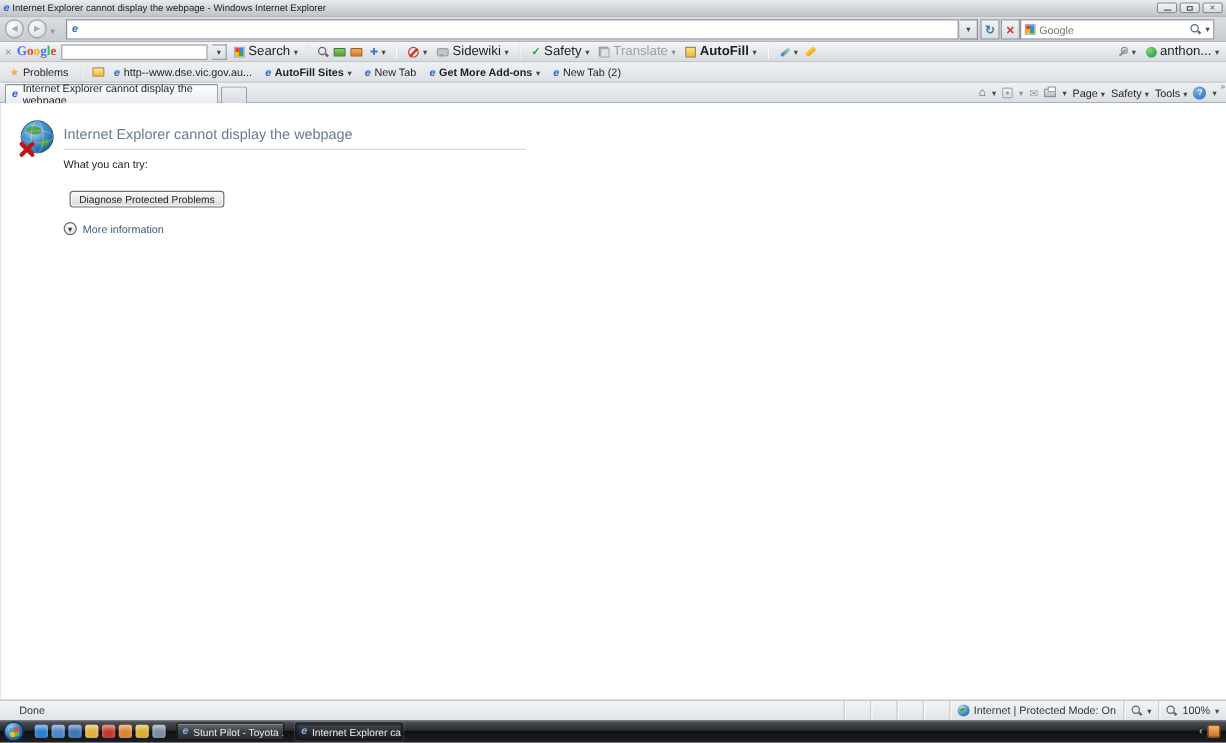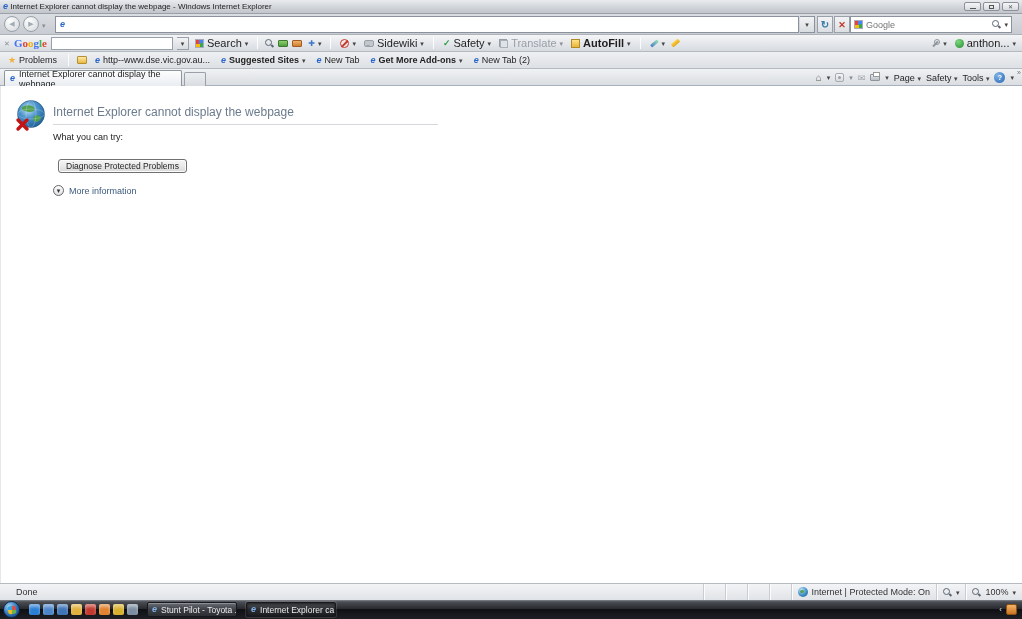--- a/index.html
+++ b/index.html
@@ -232,21 +232,21 @@
     <span>Problems</span>
   </span>
   <span class="sep"></span>
   <span class="addfav-ic"></span>
   <span class="favitem">
     <span class="icon-ie small">e</span>
     <span>http--www.dse.vic.gov.au...</span>
   </span>
   <span class="favitem">
     <span class="icon-ie small">e</span>
-    <span class="b">Suggested Sites</span>
+    <span class="b">AutoFill Sites</span>
     <span class="dd"></span>
   </span>
   <span class="favitem">
     <span class="icon-ie small">e</span>
     <span>New Tab</span>
   </span>
   <span class="favitem">
     <span class="icon-ie small">e</span>
     <span class="b">Get More Add-ons</span>
     <span class="dd"></span>

